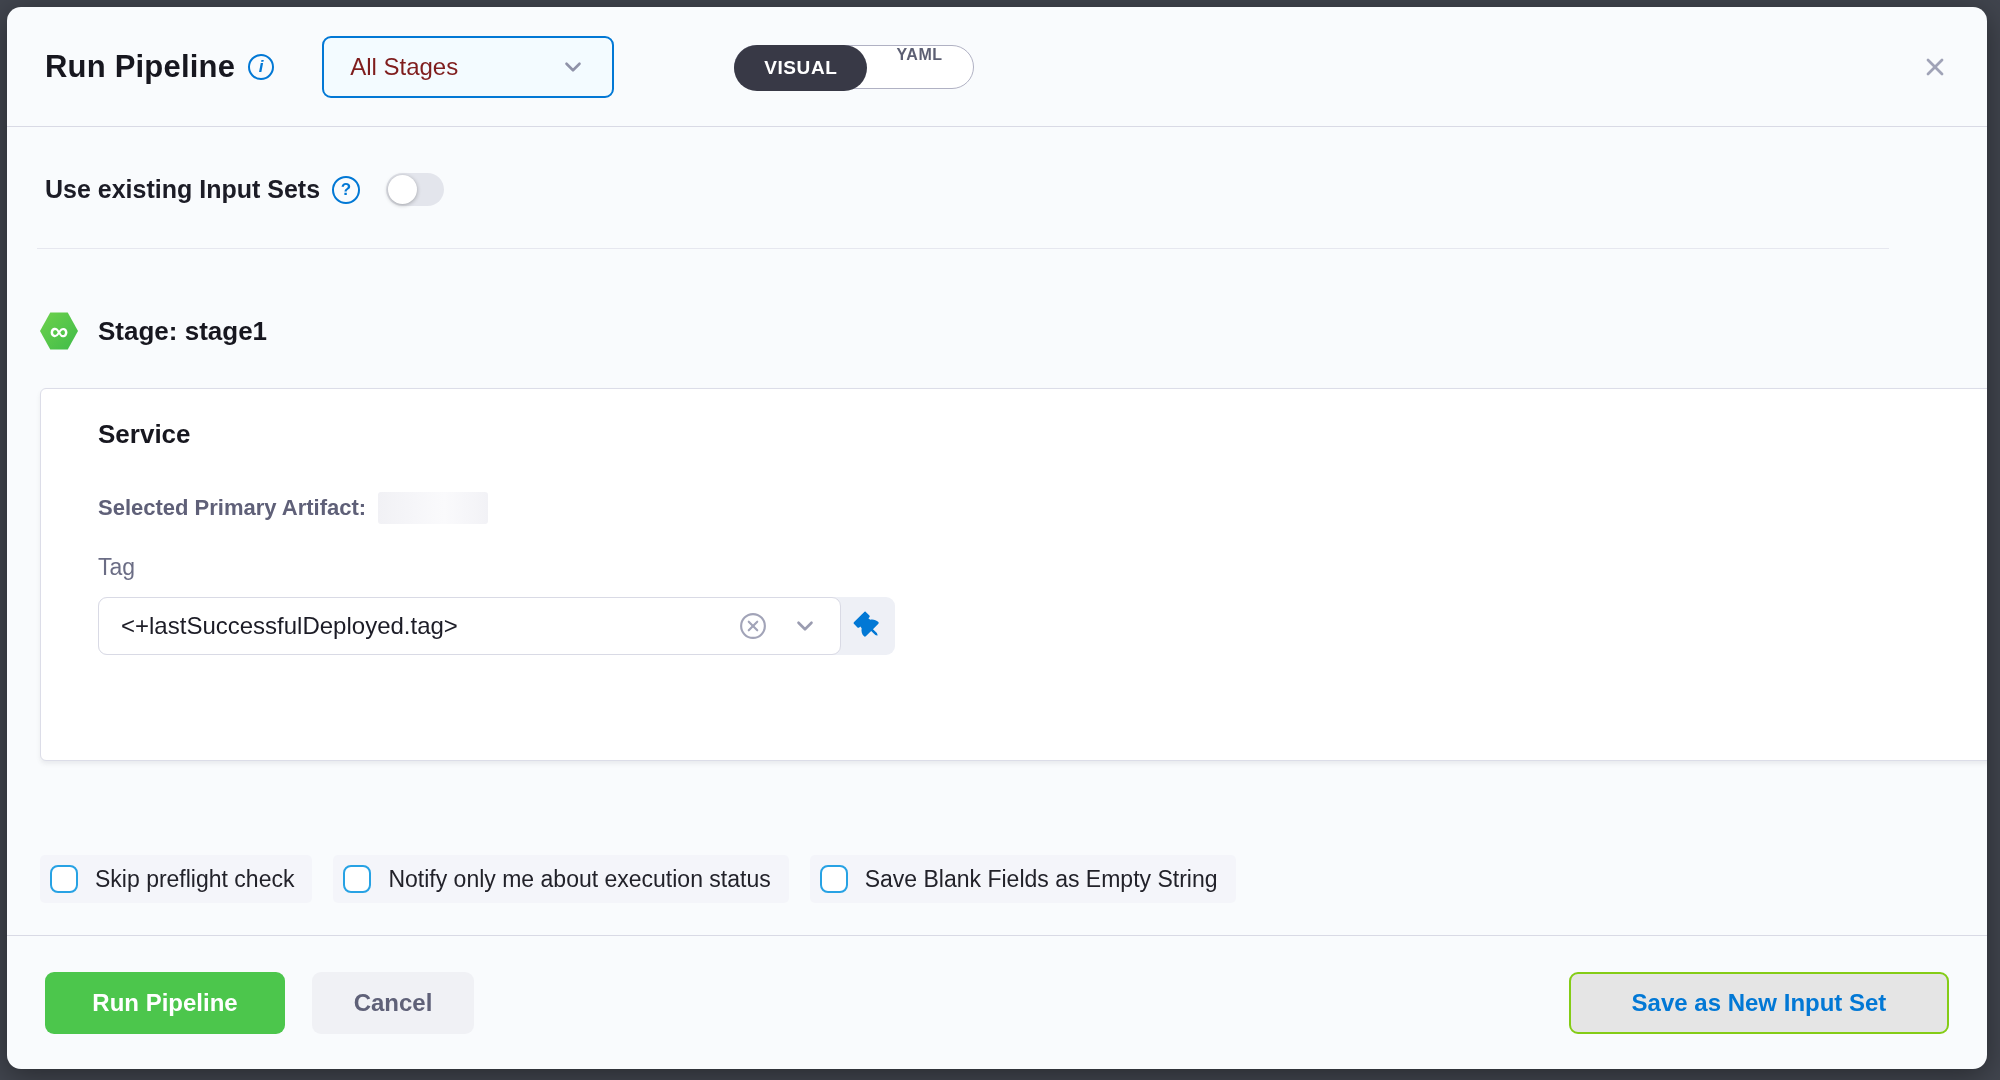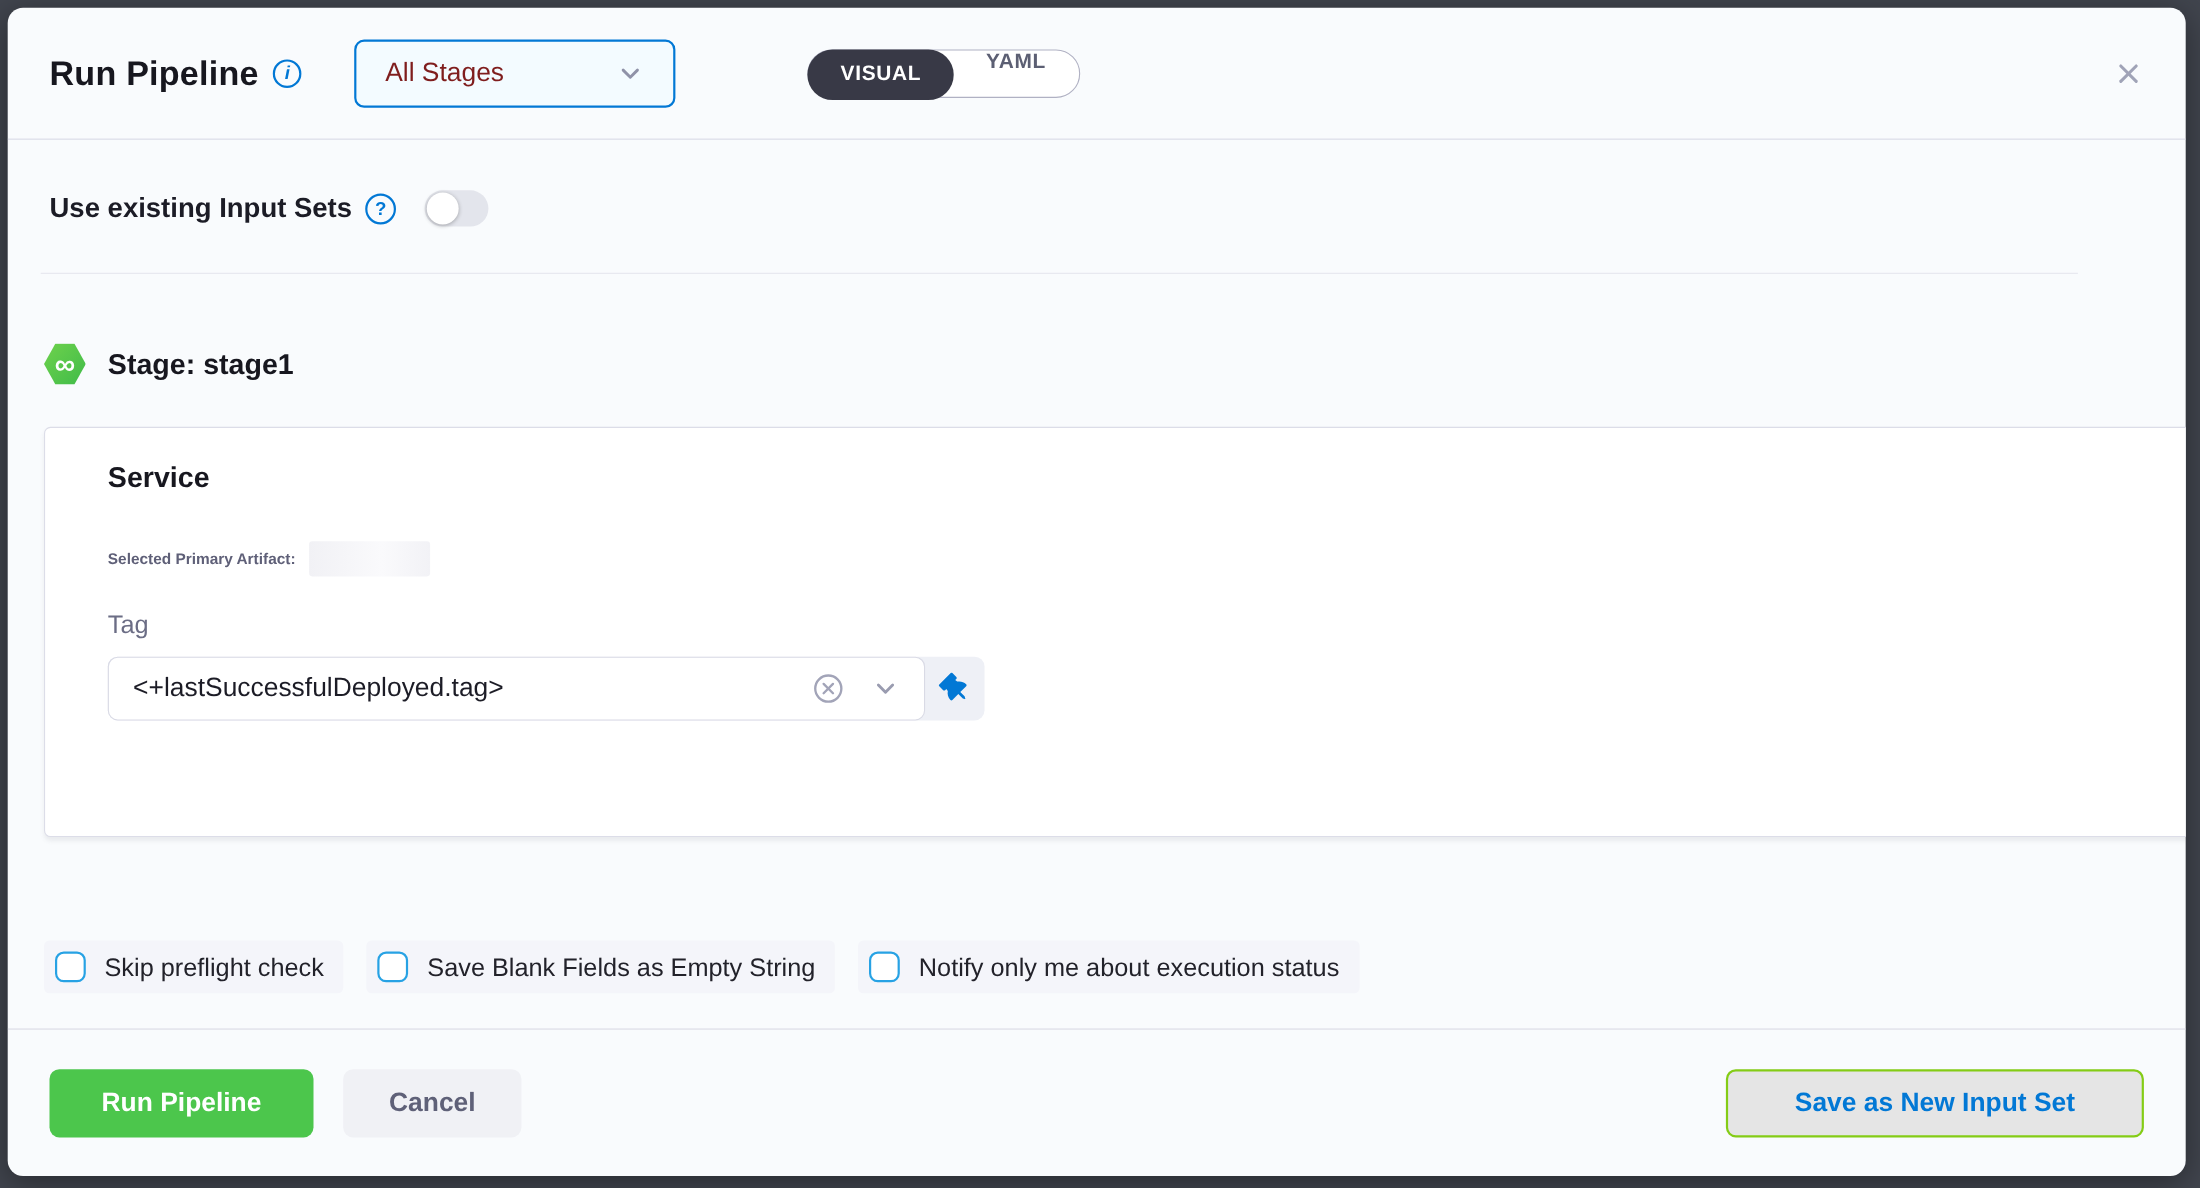--- a/index.html
+++ b/index.html
@@ -21,21 +21,21 @@
     border-radius:9px;background:#f3fbff;display:flex;align-items:center;
     padding:0 26px;cursor:pointer;}
   .stage-select .val{font-size:24px;color:#7f1d1d;font-weight:500;}
   .stage-select svg{margin-left:auto;}
 
   .seg{margin-left:120px;height:44px;display:flex;align-items:flex-start;
     border:1px solid #b0b1c3;border-radius:24px;background:#fff;}
   .seg .opt-visual{height:46px;margin:-1px;border-radius:24px;background:#383946;
     color:#fff;display:flex;align-items:center;padding:0 30px;font-size:19px;
     font-weight:700;letter-spacing:.6px;cursor:pointer;}
-  .seg .opt-yaml{padding:0 30px;color:#5c5f73;font-size:19px;font-weight:700;
+  .seg .opt-yaml{padding:0 30px;color:#5c5f73;font-size:16px;font-weight:700;
     letter-spacing:.6px;cursor:pointer;}
   .close-btn{margin-left:auto;width:44px;height:44px;display:flex;align-items:center;
     justify-content:center;cursor:pointer;}
 
   
   .inputsets{position:absolute;top:166px;left:38px;display:flex;align-items:center;}
   .inputsets .lbl{font-size:25px;font-weight:700;color:#1c1c26;}
   .help-circle{width:28px;height:28px;border:2px solid #0278d5;border-radius:50%;
     color:#0278d5;font-size:17px;font-weight:700;display:flex;align-items:center;
     justify-content:center;margin-left:12px;cursor:pointer;}
@@ -54,21 +54,21 @@
     display:flex;align-items:center;justify-content:center;color:#fff;
     font-size:26px;font-weight:700;line-height:1;}
   .stage-row .lbl{font-size:26px;font-weight:700;color:#17171f;}
 
   
   .card{position:absolute;left:33px;top:381px;width:1958px;height:373px;
     background:#fff;border:1px solid #dcdde8;border-radius:6px;
     box-shadow:0 3px 4px rgba(96,97,112,.10);padding:30px 0 0 57px;}
   .card .svc-title{font-size:26px;font-weight:700;color:#17171f;}
   .artifact-row{margin-top:42px;display:flex;align-items:center;}
-  .artifact-row .lbl{font-size:14px;font-weight:700;color:#5f6078;}
+  .artifact-row .lbl{font-size:22px;font-weight:700;color:#5f6078;}
   .redacted{width:110px;height:32px;margin-left:12px;border-radius:3px;
     background:linear-gradient(90deg,#f1f1f5 0%,#fafafc 60%,#f2f2f6 100%);}
   .tag-label{margin-top:30px;font-size:23px;font-weight:500;color:#6b6d85;}
   .tag-wrap{margin-top:16px;width:797px;height:58px;background:#eef0f6;
     border-radius:9px;position:relative;}
   .tag-input{position:absolute;left:0;top:0;width:743px;height:58px;background:#fff;
     border:1px solid #d9dae5;border-radius:9px;display:flex;align-items:center;
     padding:0 22px;cursor:text;}
   .tag-input .val{font-size:24px;color:#1c1c26;}
   .tag-input .clear{margin-left:auto;cursor:pointer;display:flex;}
@@ -174,25 +174,25 @@
     </div>
   </div>
 
   <div class="opts">
     <div class="opt">
       <span class="cbx"></span>
       <span class="lbl">Skip preflight check</span>
     </div>
     <div class="opt">
       <span class="cbx"></span>
-      <span class="lbl">Save Blank Fields as Empty String</span>
+      <span class="lbl">Notify only me about execution status</span>
     </div>
     <div class="opt">
       <span class="cbx"></span>
-      <span class="lbl">Notify only me about execution status</span>
+      <span class="lbl">Save Blank Fields as Empty String</span>
     </div>
   </div>
 
   <div class="ftr">
     <div class="btn btn-run">Run Pipeline</div>
     <div class="btn btn-cancel">Cancel</div>
     <div class="btn btn-save">Save as New Input Set</div>
   </div>
 
 </div>

